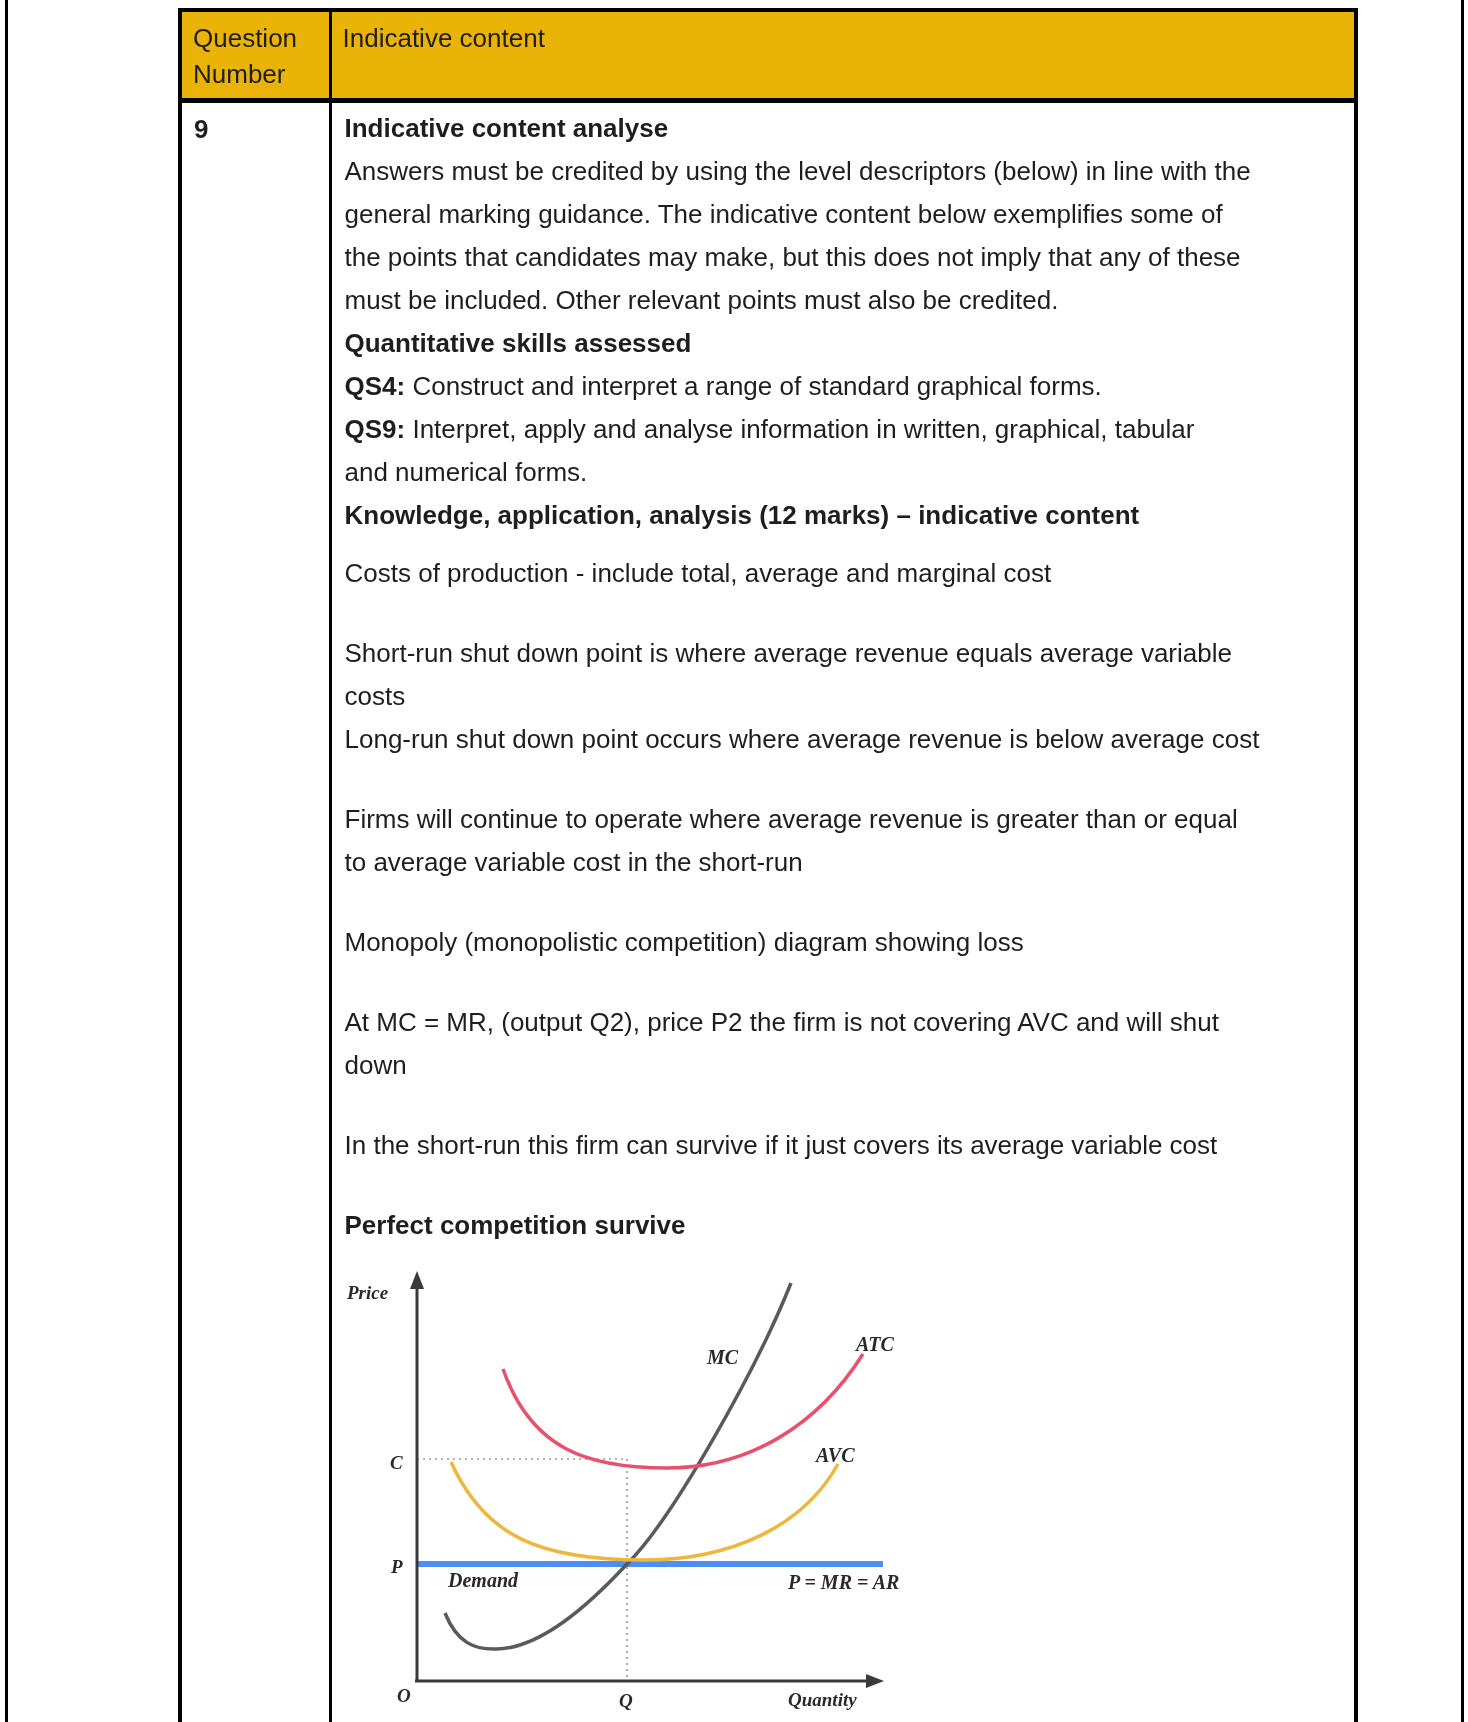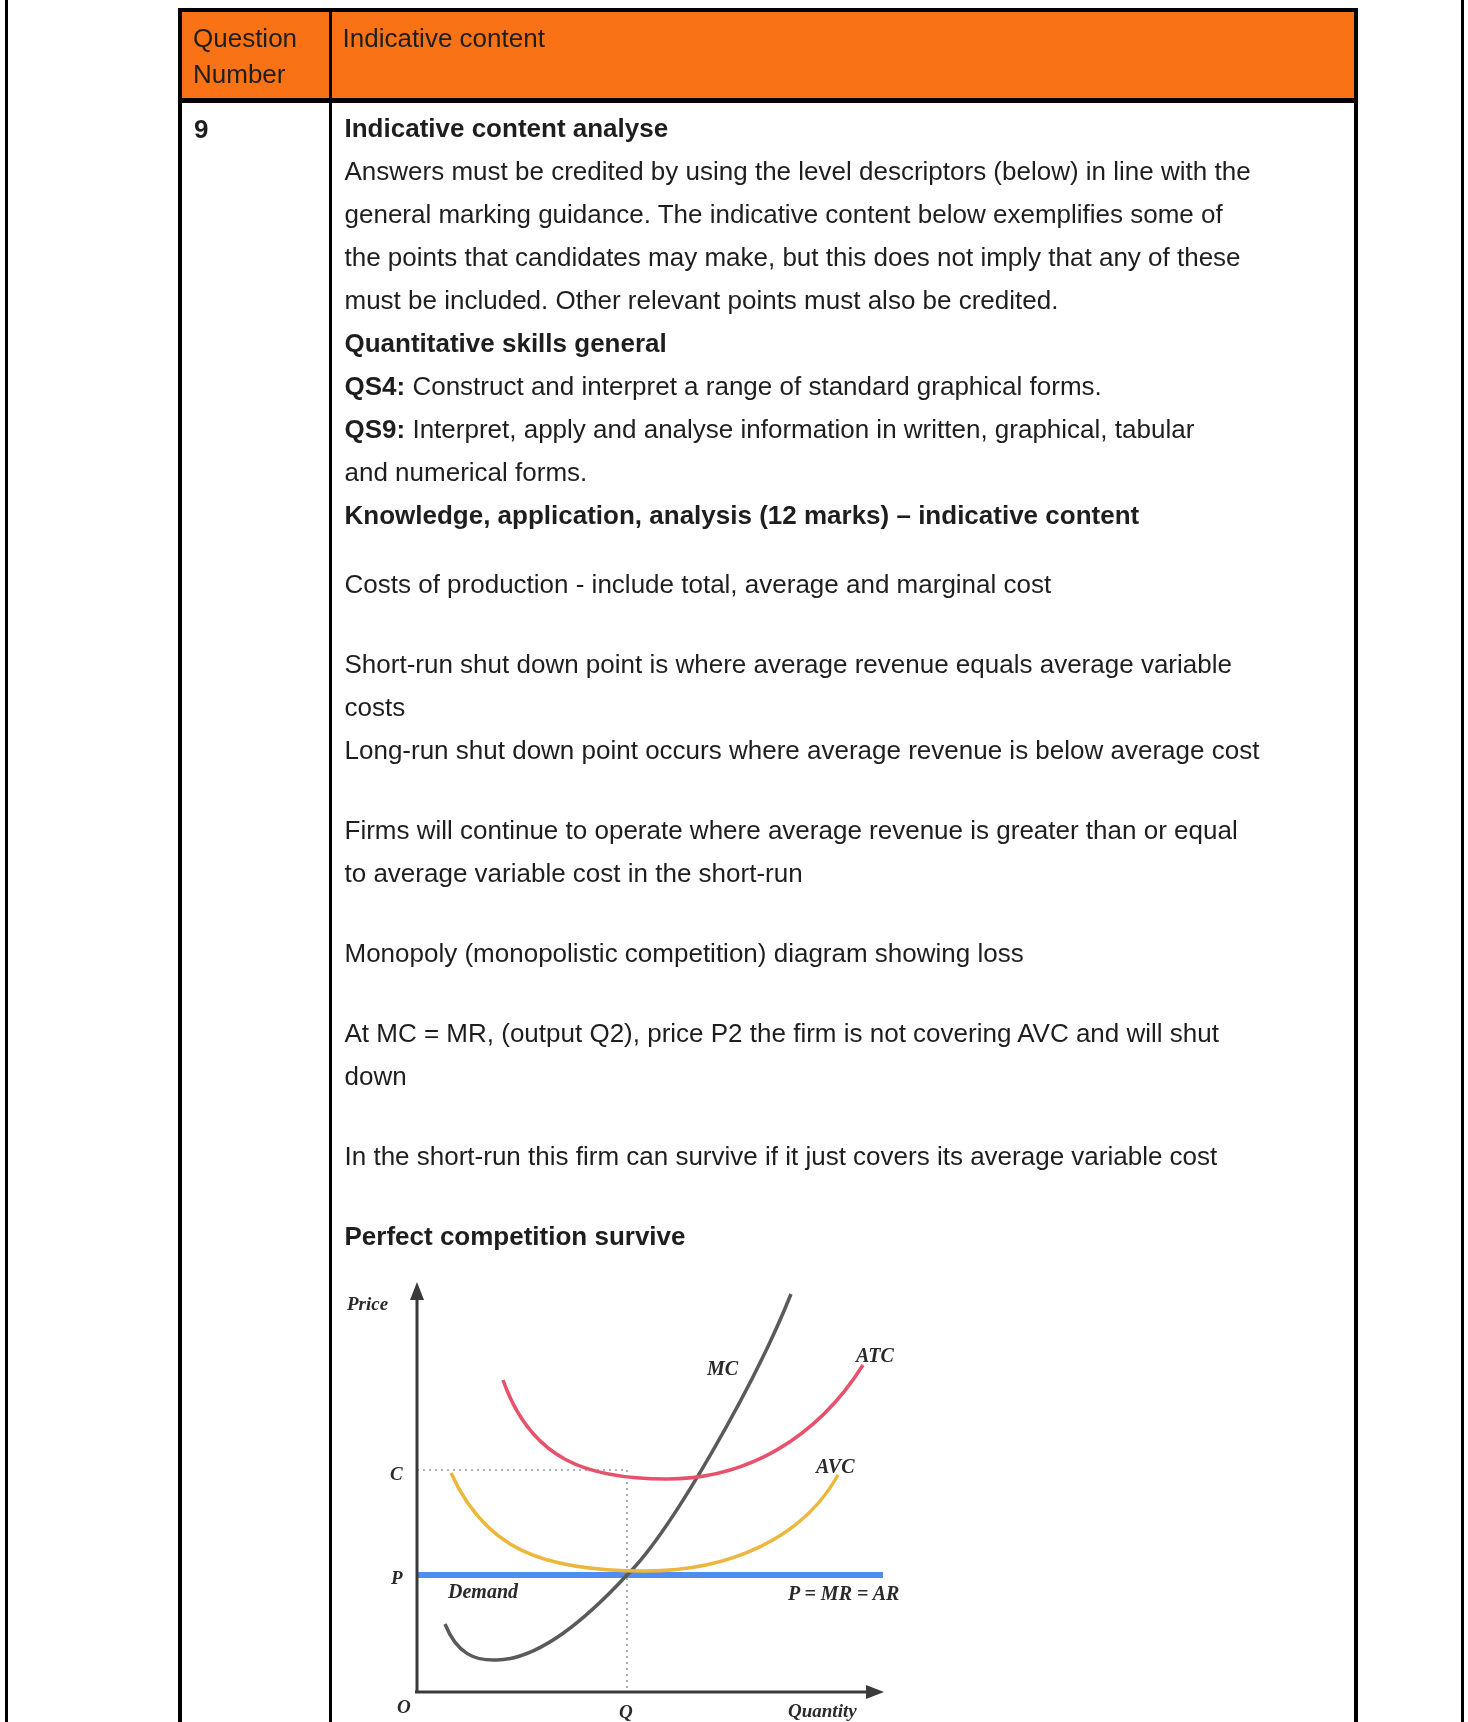--- a/index.html
+++ b/index.html
@@ -15,35 +15,35 @@
     position:absolute;left:178px;top:8px;width:1180px;
     border-collapse:collapse;table-layout:fixed;
     border:4px solid #000;
   }
   col.c1{width:150px;}
   .mark-table th,.mark-table td{
     border:3px solid #000;vertical-align:top;text-align:left;
     font-size:26px;line-height:36px;
   }
   .mark-table thead th{
-    background:#f97316;font-weight:400;padding:8px 10px 6px 11px;
+    background:#eab308;font-weight:400;padding:8px 10px 6px 11px;
     height:60px;border-bottom:5px solid #000;
   }
   .mark-table tbody td{background:#fff;height:1620px;}
   td.qnum{font-weight:700;padding:8px 10px 0 12px;}
   td.content{padding:4px 16px 0 13px;}
 
   .content p{
     margin:0;white-space:pre-line;
     font-size:26px;line-height:43px;
   }
   .content p.bold{font-weight:700;}
   .content p strong{font-weight:700;text-align:center;}
   .content p.gap{margin-top:37px;}
-  .content p.gap-md{margin-top:26px;}
+  .content p.gap-md{margin-top:15px;}
   .content p.gap-lg{}
 
   .diagram-wrap{margin:22px 0 0 -10px;font-style:italic;}
   svg text{
     font-family:"Liberation Serif", serif;font-weight:700;fill:#2a2a2a;
   }
   .axis-label{font-size:19px;}
   .curve-label{font-size:20px;}
 </style>
 </head>
@@ -66,21 +66,21 @@
   <tbody>
     <tr>
       <td class="qnum">9</td>
       <td class="content">
 
         <p class="bold">Indicative content analyse</p>
         <p>Answers must be credited by using the level descriptors (below) in line with the
 general marking guidance. The indicative content below exemplifies some of
 the points that candidates may make, but this does not imply that any of these
 must be included. Other relevant points must also be credited.</p>
-        <p class="bold">Quantitative skills general</p>
+        <p class="bold">Quantitative skills assessed</p>
         <p><strong>QS4:</strong><span> Construct and interpret a range of standard graphical forms.</span></p>
         <p><strong>QS9:</strong><span> Interpret, apply and analyse information in written, graphical, tabular
 and numerical forms.</span></p>
         <p class="bold gap-lg">Knowledge, application, analysis (12 marks) – indicative content</p>
         <p class="gap-md">Costs of production - include total, average and marginal cost</p>
         <p class="gap">Short-run shut down point is where average revenue equals average variable
 costs
 Long-run shut down point occurs where average revenue is below average cost</p>
         <p class="gap">Firms will continue to operate where average revenue is greater than or equal
 to average variable cost in the short-run</p>

